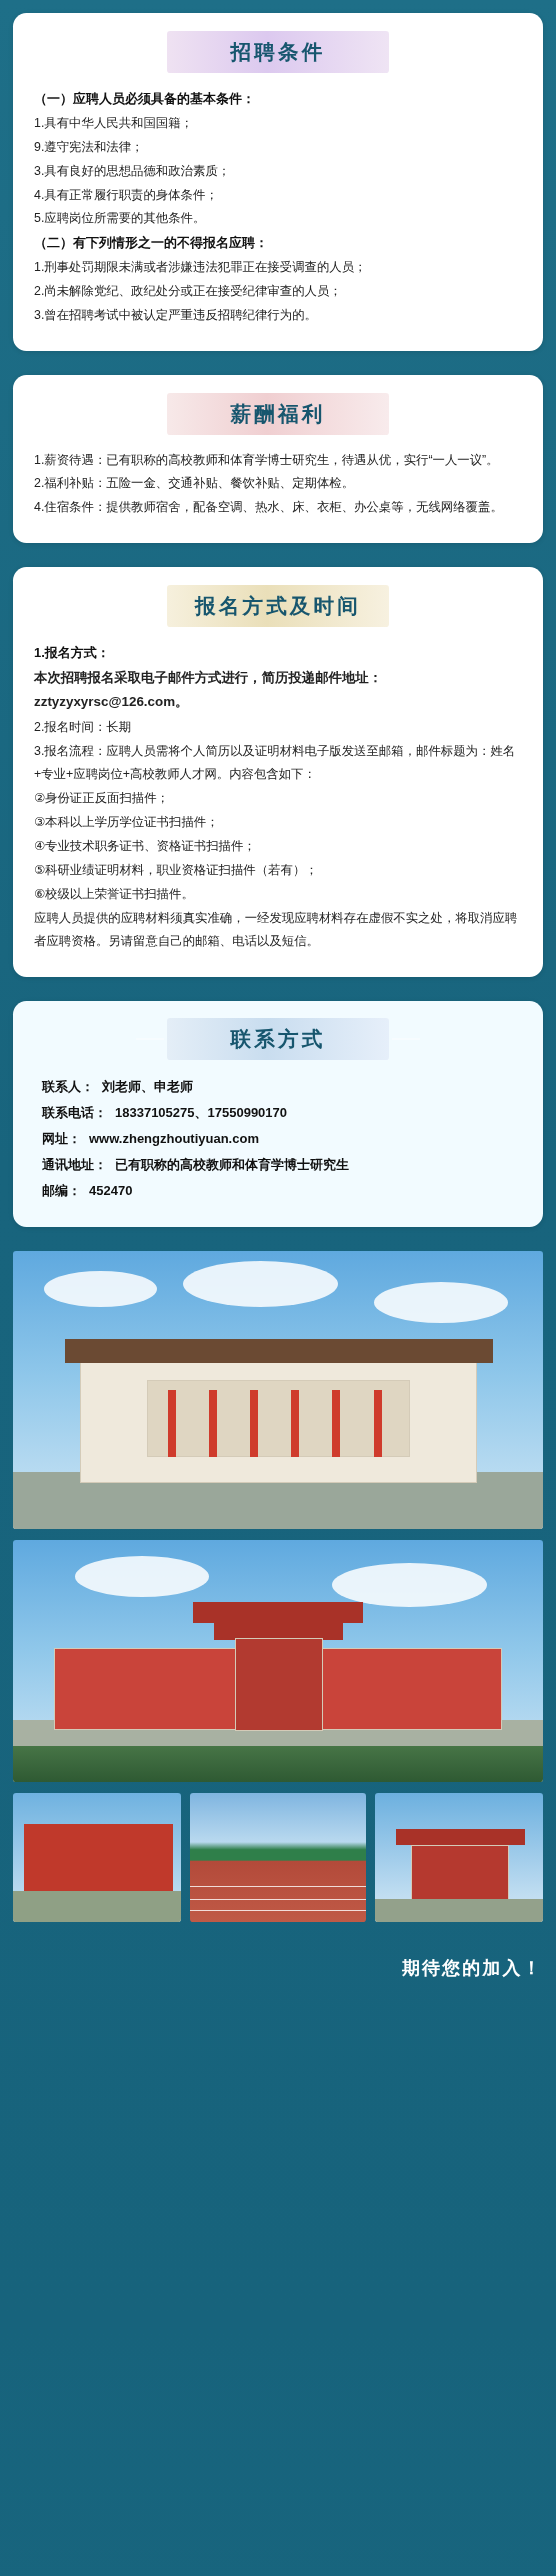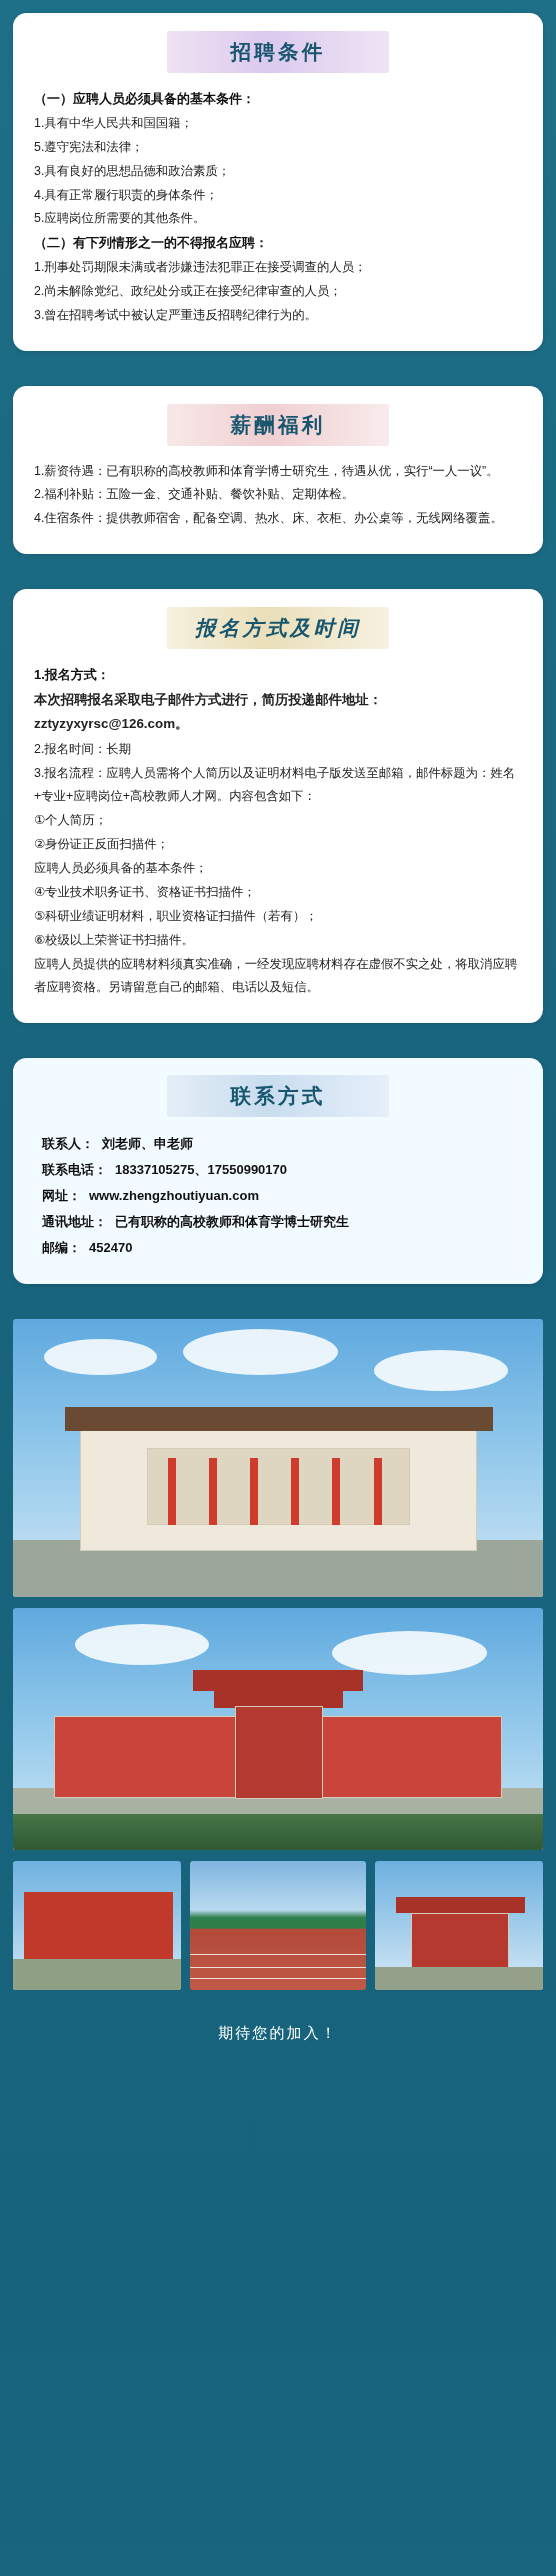--- a/index.html
+++ b/index.html
@@ -11,21 +11,21 @@
   .page {
     width: 556px;
     min-height: 3325px;
     background: linear-gradient(180deg,#1e6f88 0%, #18647d 35%, #17637c 70%, #1a6a83 100%);
     padding: 13.4px 13.4px 0 13.4px;
   }
   
   .card {
     background: #ffffff;
     border-radius: 13.4px;
-    margin-bottom: 35px;
+    margin-bottom: 24px;
     padding: 17.5px 20.6px 23px 20.6px;
     position: relative;
     box-shadow: 0 1px 5.2px rgba(0,0,0,.12);
   }
   .card.lightblue { background: #f2fbff; }
   
   .banner {
     width: 222px;
     margin: 0 auto 13.4px auto;
     text-align: center;
@@ -38,21 +38,20 @@
     position: relative;
   }
   .banner.violet {
     background: linear-gradient(90deg,#efe2f2 0%, #dcc9ef 45%, #efe4f4 100%);
   }
   .banner.rose {
     background: linear-gradient(90deg,#f7e9e9 0%, #f0cfd1 45%, #f8ebec 100%);
   }
   .banner.cream {
     background: linear-gradient(90deg,#f6f0dd 0%, #eadfb9 45%, #f7f1e0 100%);
-    font-style: italic;
   }
   .banner.blue {
     background: linear-gradient(90deg,#e4eef7 0%, #c9ddef 45%, #e6effa 100%);
   }
   .banner::before, .banner::after {
     content: "";
     position: absolute;
     top: 50%;
     width: 28px;
     height: 1px;
@@ -136,39 +135,39 @@
   .banner-wall {
     position:absolute; background:#c0392b;
   }
   .trees {
     position:absolute; bottom:0; left:0; right:0; height:40%;
     background: linear-gradient(180deg, rgba(60,110,60,.9), rgba(40,85,45,.95));
   }
 
   
   .footer {
-    text-align: center;
-    font-size: 15px;
-    font-weight: normal;
+    text-align: right;
+    font-size: 18px;
+    font-weight: bold;
     color: #ffffff;
     letter-spacing: 2.1px;
     padding: 20.6px 0 31px 0;
   }
 </style>
 </head>
 <body>
 
 <div class="page">
 
   <div class="card">
     <div class="banner violet">招聘条件</div>
     <div class="body">
       <p class="subhead">（一）应聘人员必须具备的基本条件：</p>
       <p>1.具有中华人民共和国国籍；</p>
-      <p>5.遵守宪法和法律；</p>
+      <p>9.遵守宪法和法律；</p>
       <p>3.具有良好的思想品德和政治素质；</p>
       <p>4.具有正常履行职责的身体条件；</p>
       <p>5.应聘岗位所需要的其他条件。</p>
       <p class="subhead">（二）有下列情形之一的不得报名应聘：</p>
       <p>1.刑事处罚期限未满或者涉嫌违法犯罪正在接受调查的人员；</p>
       <p>2.尚未解除党纪、政纪处分或正在接受纪律审查的人员；</p>
       <p>3.曾在招聘考试中被认定严重违反招聘纪律行为的。</p>
     </div>
   </div>
 
@@ -181,23 +180,22 @@
     </div>
   </div>
 
   <div class="card">
     <div class="banner cream">报名方式及时间</div>
     <div class="body">
       <p class="subhead">1.报名方式：</p>
       <p class="big-strong"><span>本次招聘报名采取电子邮件方式进行，简历投递邮件地址：</span><span>zztyzyxyrsc@126.com</span><span>。</span></p>
       <p>2.报名时间：长期</p>
       <p>3.报名流程：应聘人员需将个人简历以及证明材料电子版发送至邮箱，邮件标题为：姓名+专业+应聘岗位+高校教师人才网。内容包含如下：</p>
-      <p>①个人简历；</p>
       <p>②身份证正反面扫描件；</p>
-      <p>应聘人员必须具备的基本条件；</p>
+      <p>③本科以上学历学位证书扫描件；</p>
       <p>④专业技术职务证书、资格证书扫描件；</p>
       <p>⑤科研业绩证明材料，职业资格证扫描件（若有）；</p>
       <p>⑥校级以上荣誉证书扫描件。</p>
       <p>应聘人员提供的应聘材料须真实准确，一经发现应聘材料存在虚假不实之处，将取消应聘者应聘资格。另请留意自己的邮箱、电话以及短信。</p>
     </div>
   </div>
 
   <div class="card lightblue">
     <div class="banner blue">联系方式</div>
     <div>

